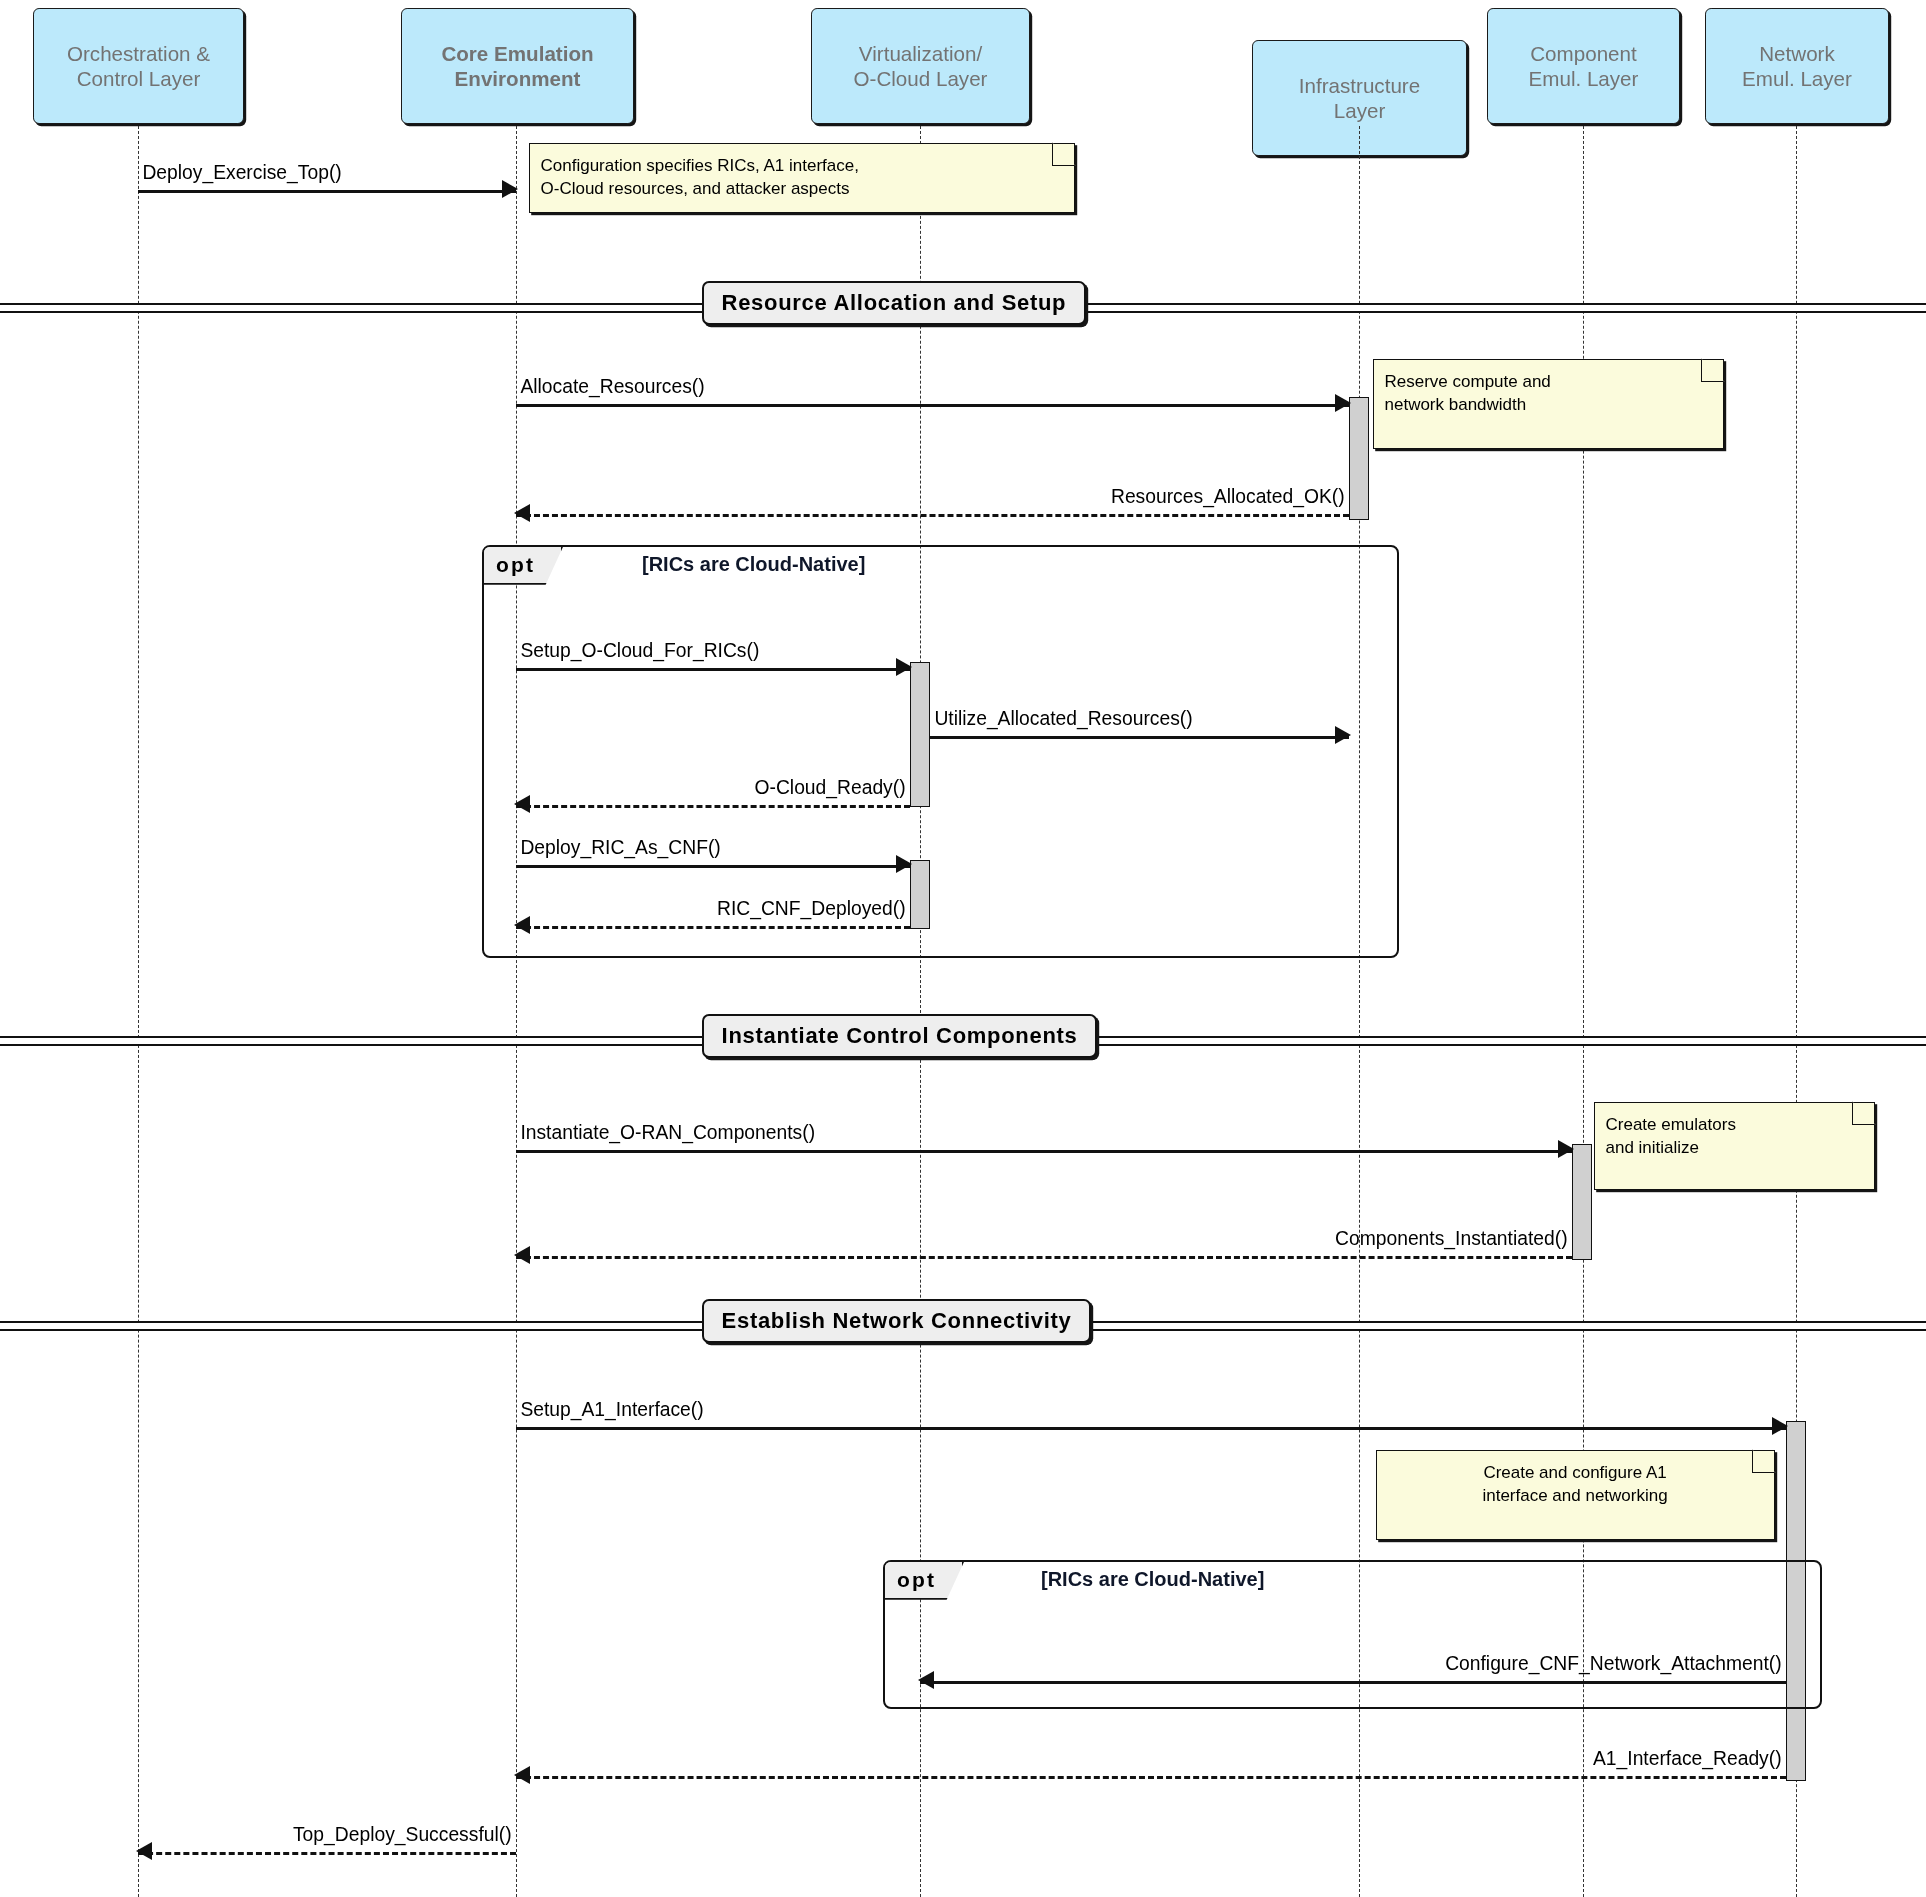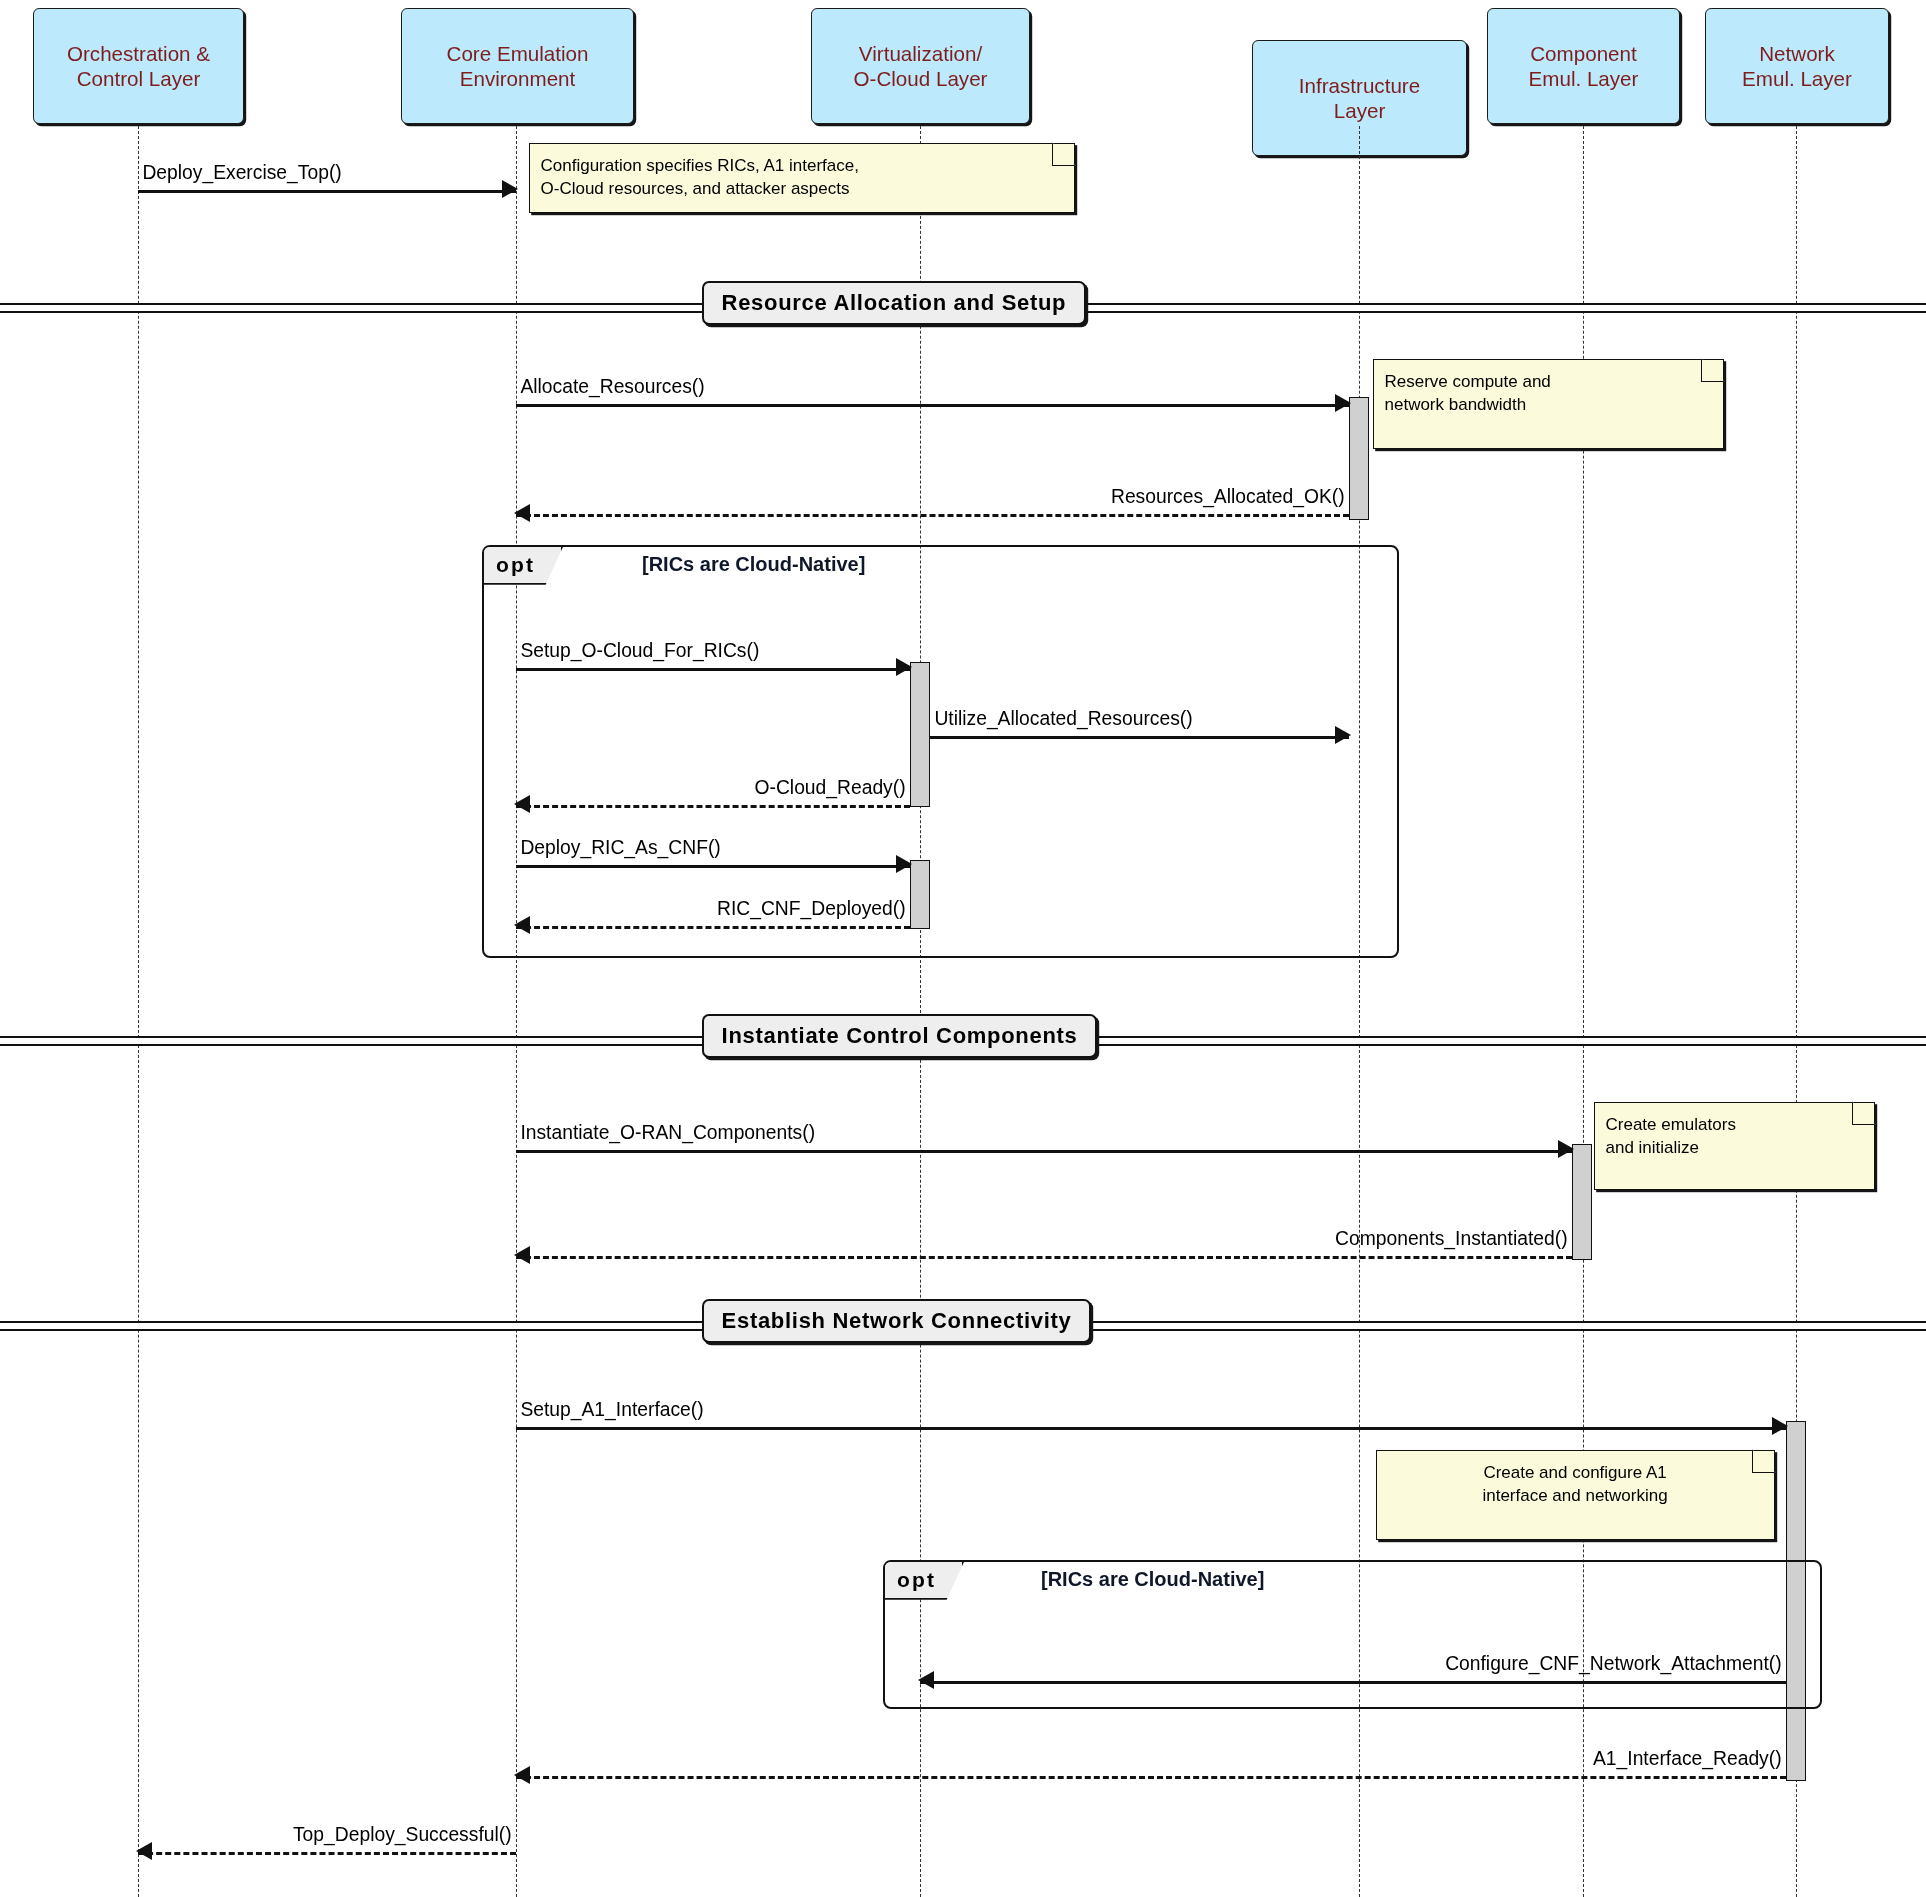--- a/index.html
+++ b/index.html
@@ -10,21 +10,21 @@
   .participant{
     position:absolute;
     background:#bce9fb;
     border:1.8px solid #1a1a1a;
     border-radius:6.1px;
     box-shadow:2.2px 2.2px 0 #151515;
     display:flex;align-items:center;justify-content:center;
     text-align:center;
     font-size:20.6px;
     line-height:1.22;
-    color:#7f1d1d;
+    color:#737373;
     box-sizing:border-box;
     padding:1.8px 3.5px;
   }
 
   
   .lifeline{
     position:absolute;
     width:0;
     border-left:1.8px dashed #333;
     z-index:1;
@@ -143,21 +143,21 @@
   <div class="lifeline" style="left:516px;top:126px;height:1771px;"></div>
   <div class="lifeline" style="left:920px;top:126px;height:1771px;"></div>
   <div class="lifeline" style="left:1359px;top:126px;height:1771px;"></div>
   <div class="lifeline" style="left:1583px;top:126px;height:1771px;"></div>
   <div class="lifeline" style="left:1796px;top:126px;height:1771px;"></div>
 
   <div class="participant" style="left:33px;top:8px;width:211px;height:116px;">
     <span style="white-space:pre-line">Orchestration &amp;
 Control Layer</span>
   </div>
-  <div class="participant" style="left:401px;top:8px;width:233px;height:116px;">
+  <div class="participant" style="left:401px;top:8px;width:233px;height:116px;font-weight:bold;">
     <span style="white-space:pre-line">Core Emulation
 Environment</span>
   </div>
   <div class="participant" style="left:811px;top:8px;width:219px;height:116px;">
     <span style="white-space:pre-line">Virtualization/
 O-Cloud Layer</span>
   </div>
   <div class="participant" style="left:1252px;top:8px;width:215px;height:116px;margin-top:32px;">
     <span style="white-space:pre-line">Infrastructure
 Layer</span>

